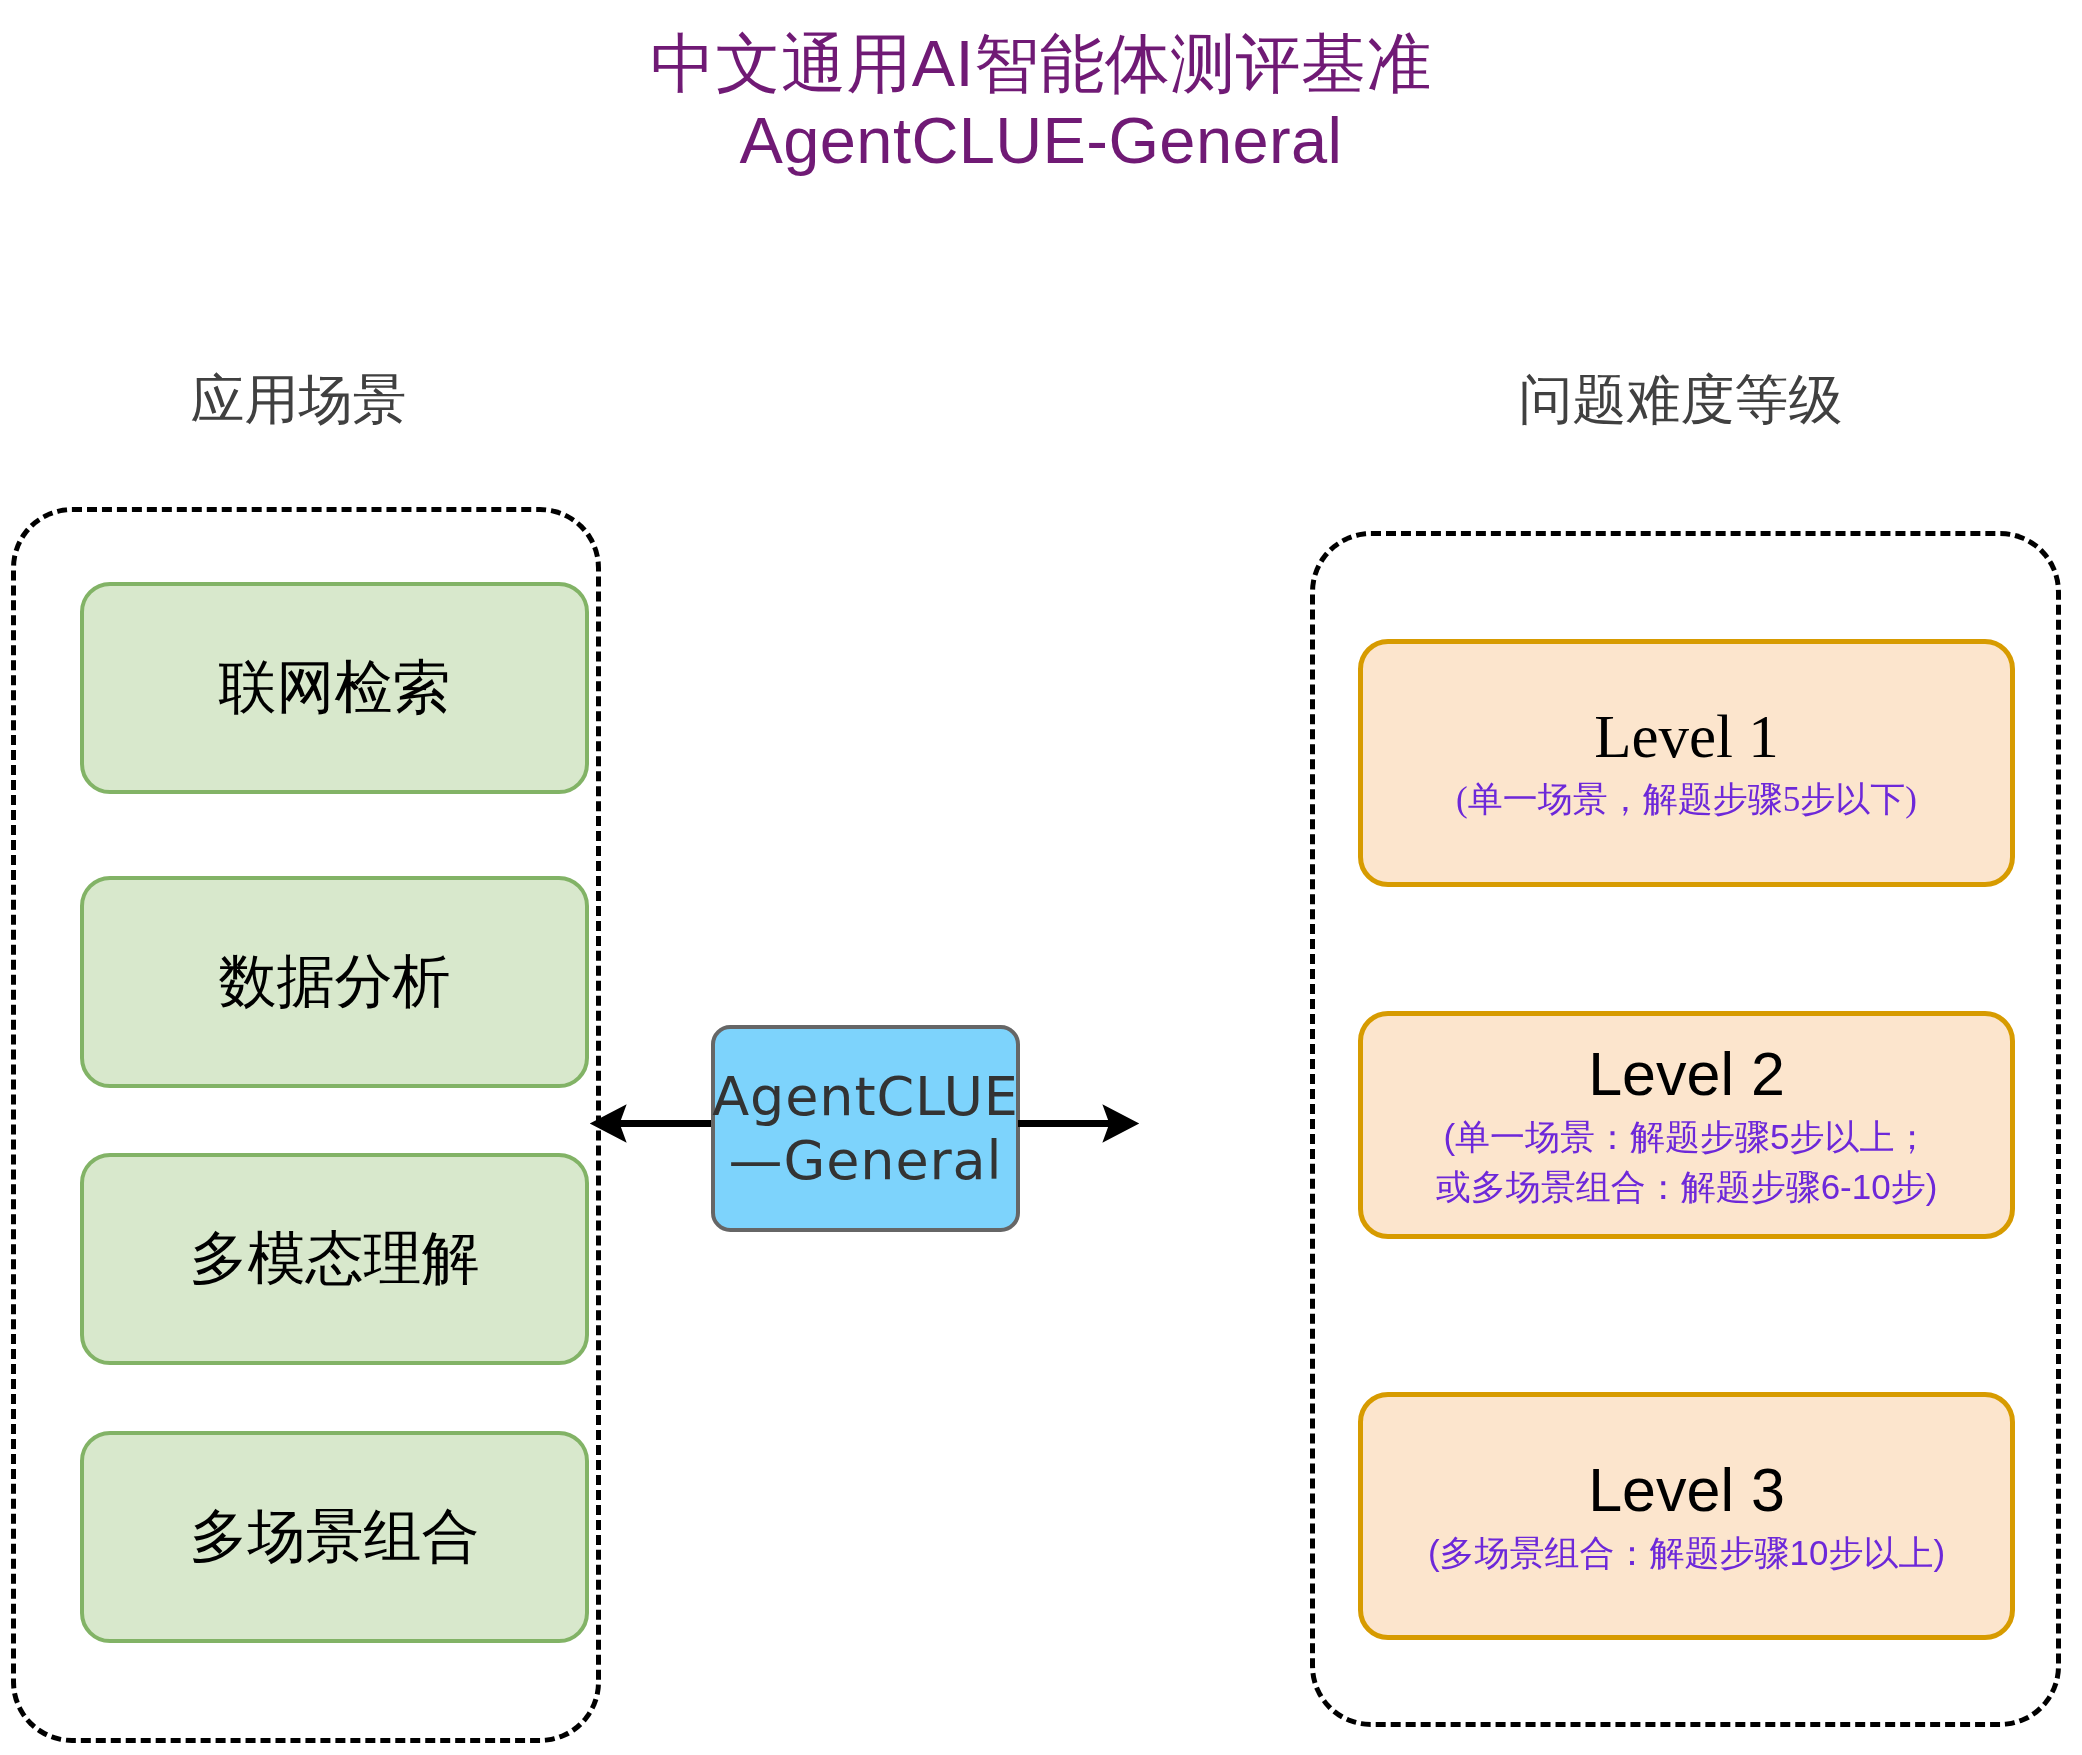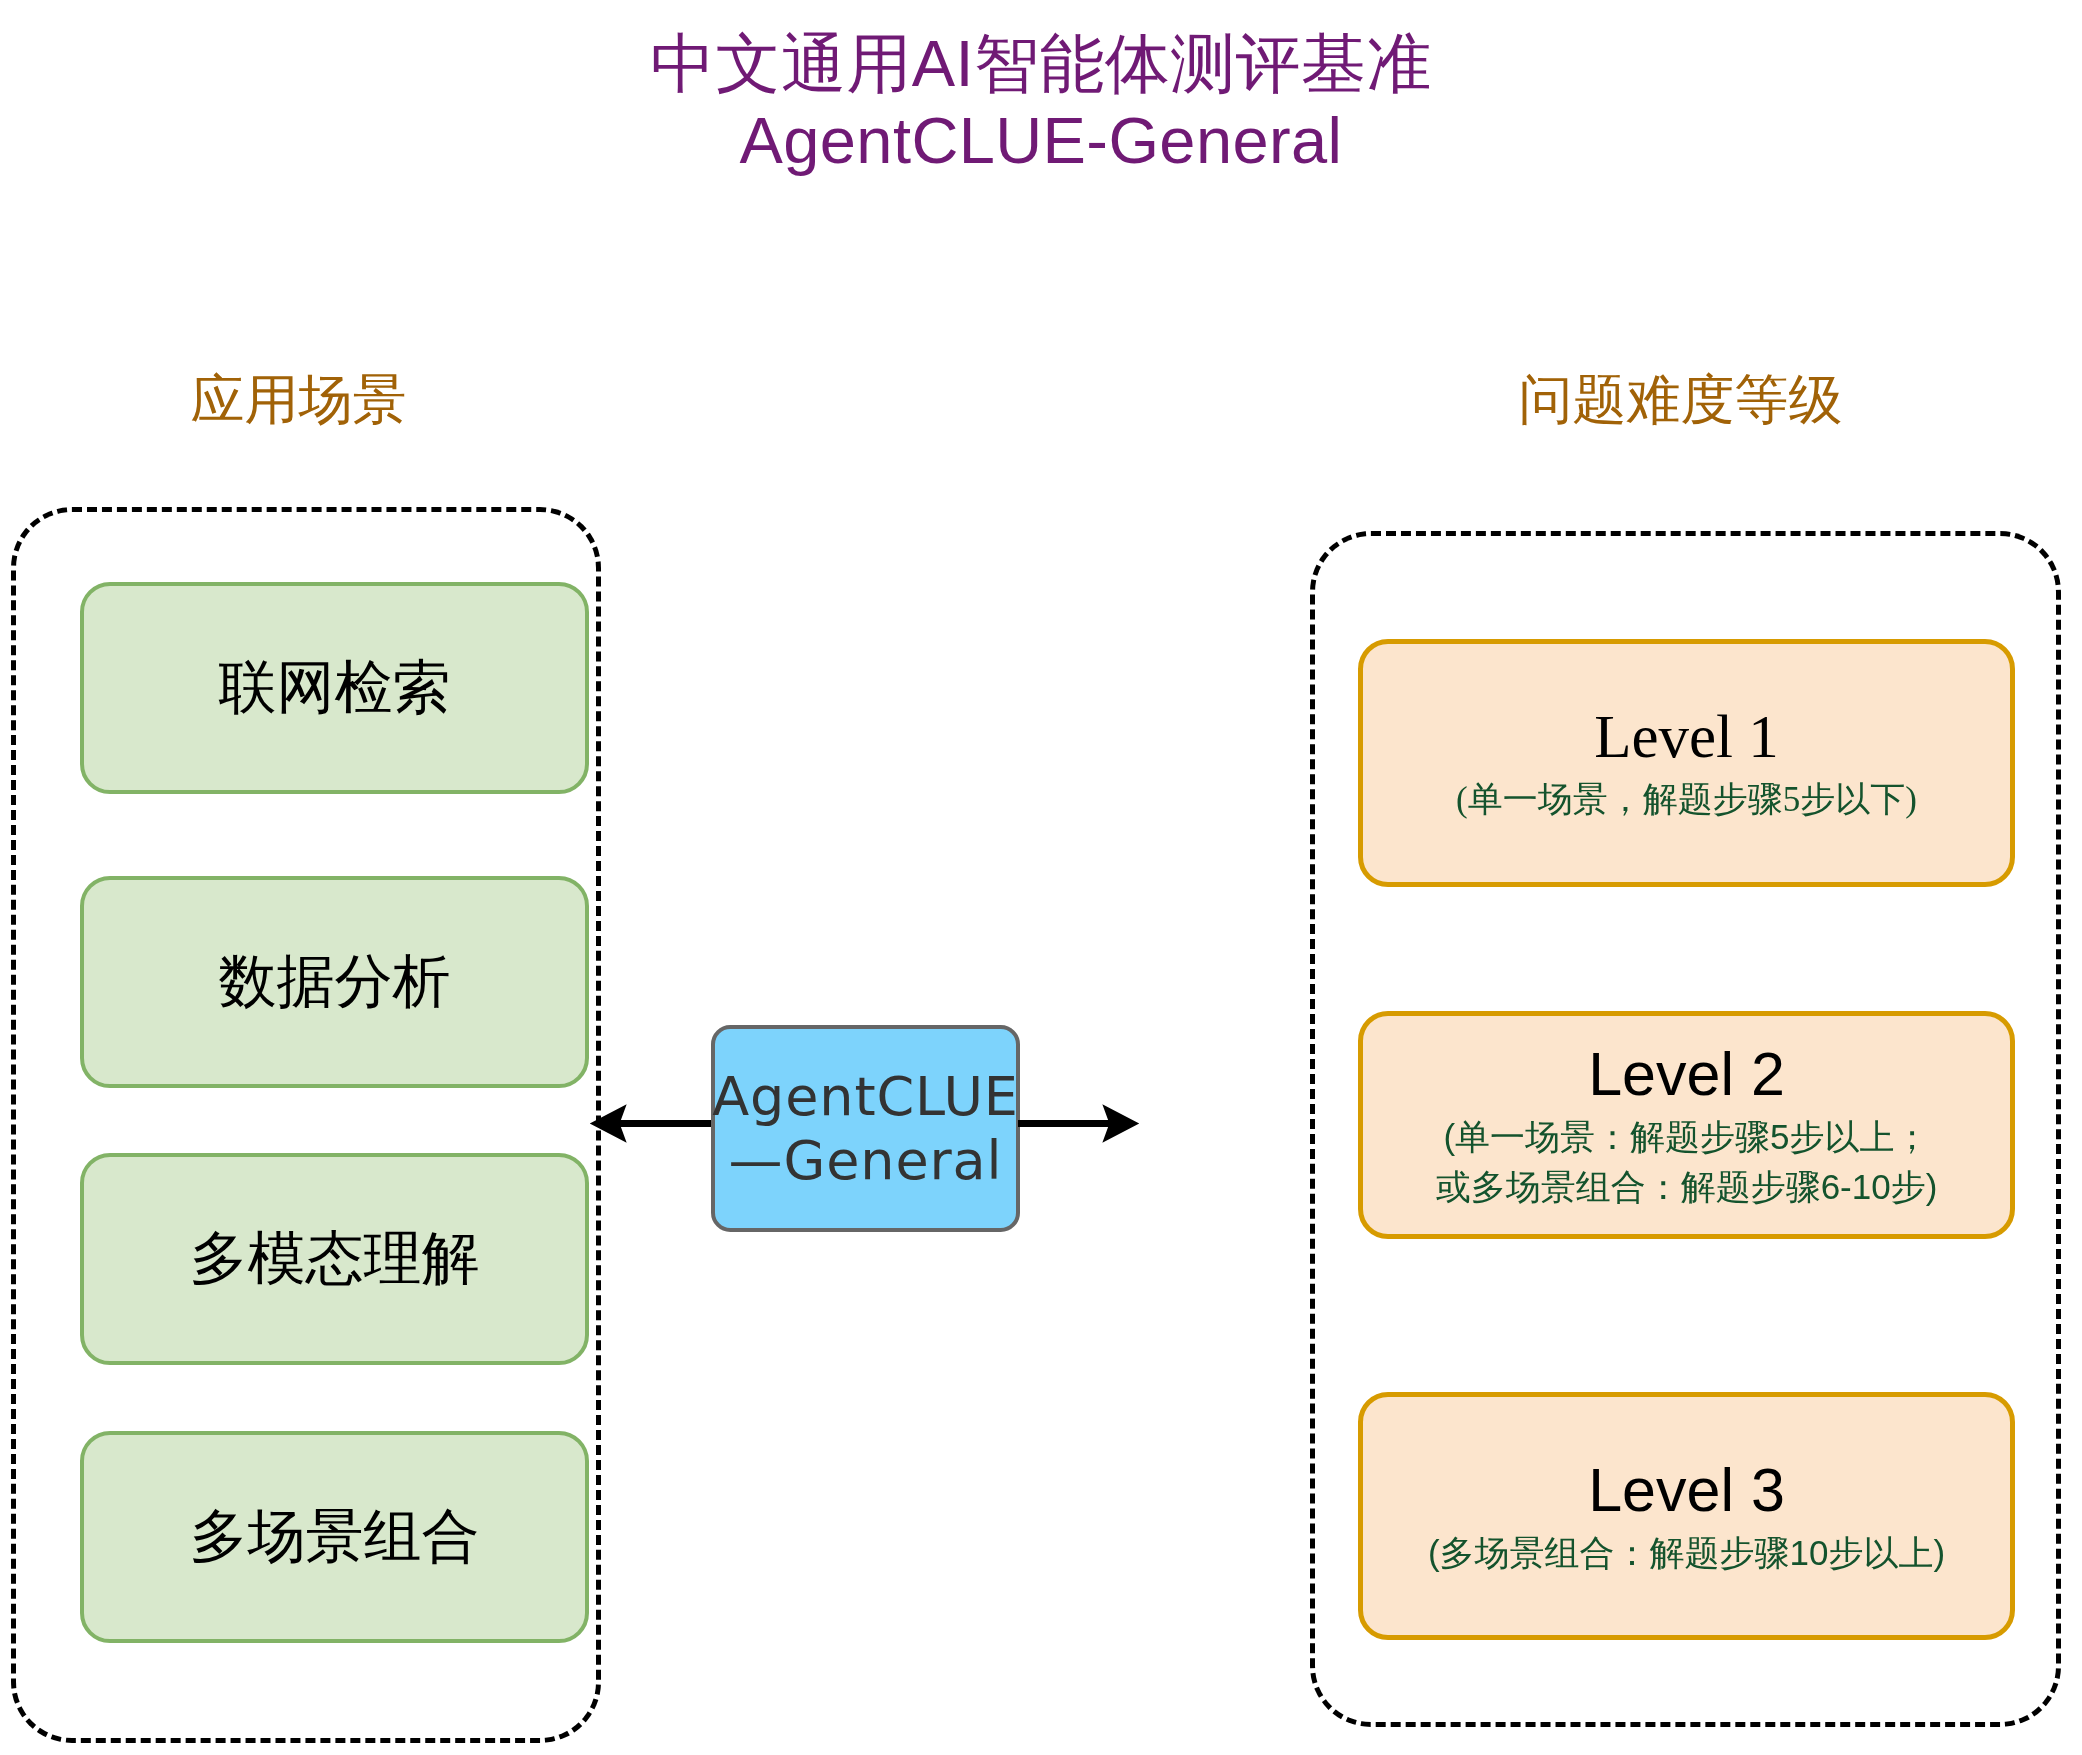--- a/index.html
+++ b/index.html
@@ -31,21 +31,21 @@
     letter-spacing: 0.4px;
     color: #701a75;
     display: block;
   }
 
   
   .column-header {
     position: absolute;
     font-size: 54px;
     font-weight: 400;
-    color: #a16207;
+    color: #404040;
     text-align: center;
     white-space: nowrap;
   }
   #left-column-header  { left: 79px;  top: 364px; width: 439px; }
   #right-column-header { left: 1290px; top: 364px; width: 781px; }
 
   
   .dashed-group {
     position: absolute;
     border: 5.3px dashed #000000;
@@ -111,21 +111,21 @@
   .level-title {
     font-size: 61px;
     font-weight: 400;
     color: #000;
     line-height: 1.12;
     white-space: nowrap;
   }
   .level-desc {
     font-size: 35px;
     font-weight: 400;
-    color: #14532d;
+    color: #6d28d9;
     line-height: 1.32;
     margin-top: 5.3px;
     white-space: nowrap;
   }
   #level-box-0 { top: 639px;  height: 248px; font-family: Liberation Serif, serif; }
   #level-box-1 { top: 1011px; height: 228px; }
   #level-box-2 { top: 1392px; height: 248px; }
 
   
   #center-node {

